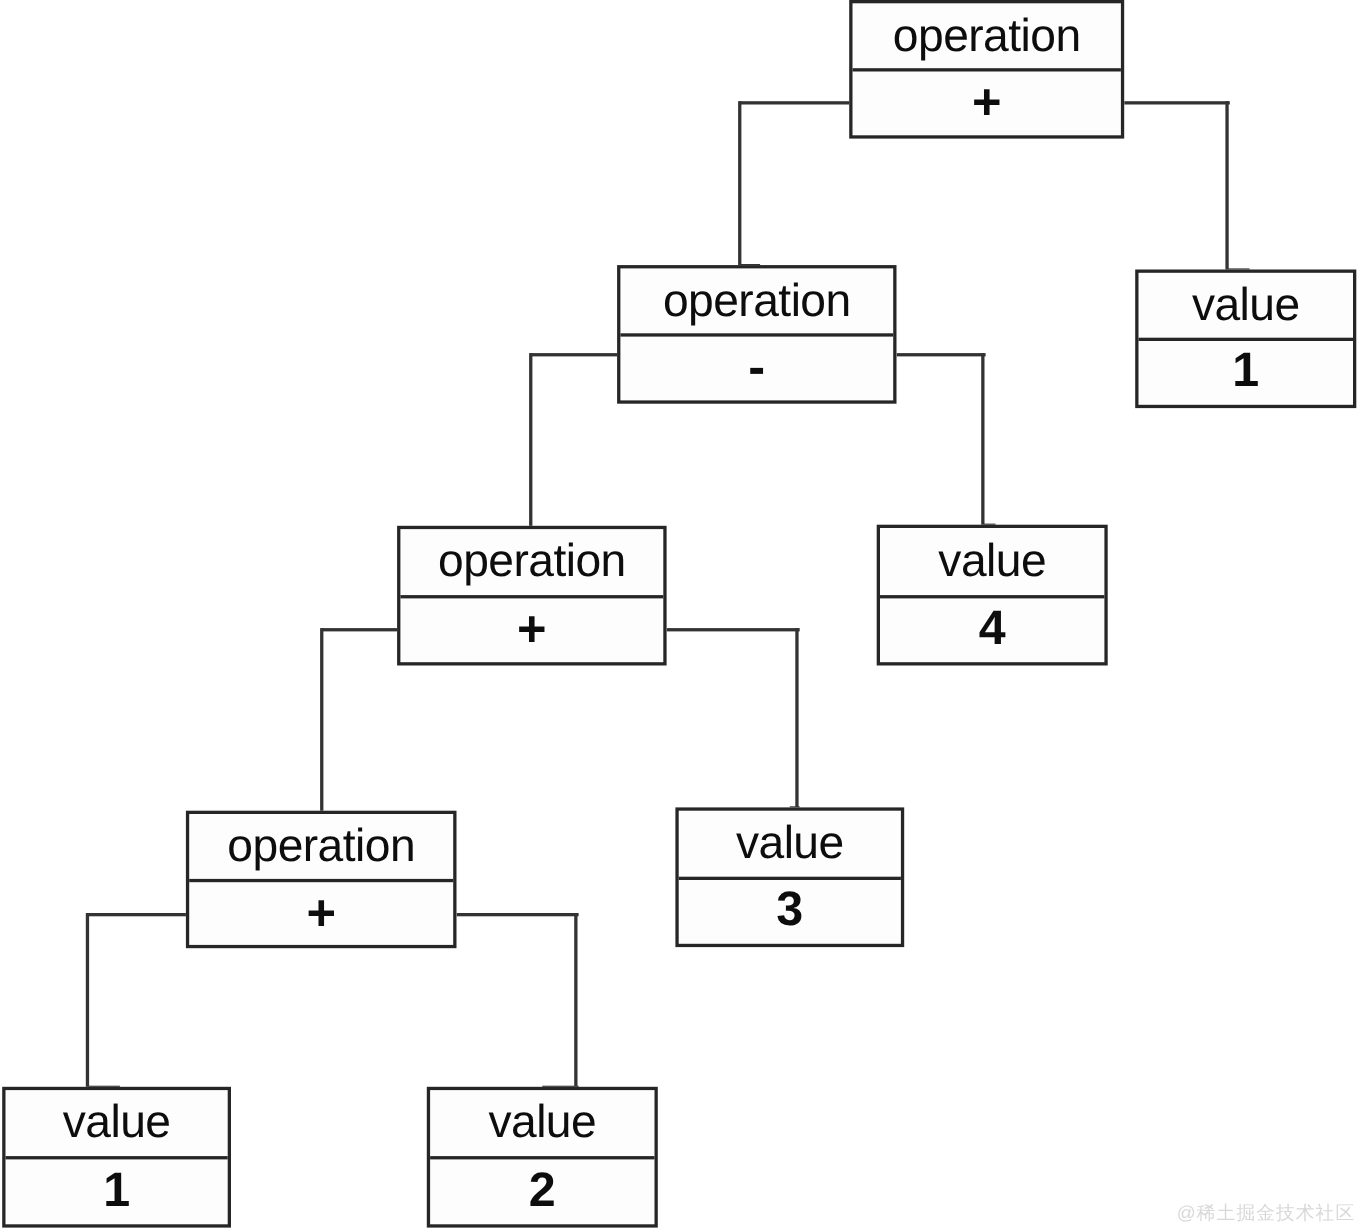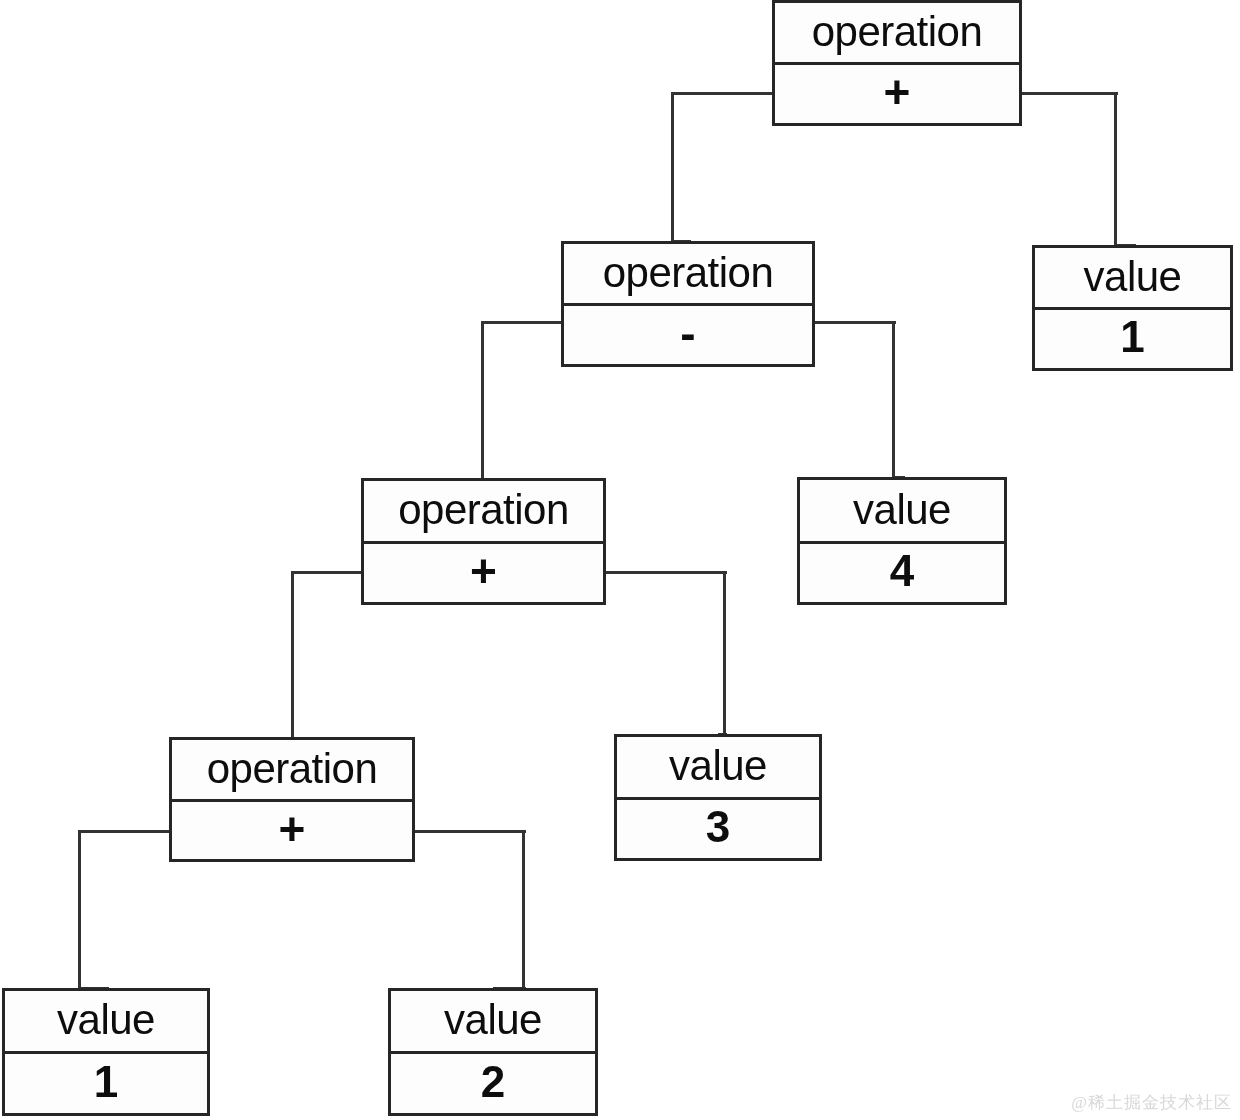--- a/index.html
+++ b/index.html
@@ -64,21 +64,21 @@
   .edge-h { height: 3px; }
   .edge-v { width: 3px; }
   #watermark {
     position: absolute;
     right: 8px;
     bottom: 6px;
     font-size: 17px;
     color: #d8d8d8;
     letter-spacing: 1px;
     white-space: nowrap;
-    font-family: Liberation Serif, serif;
+    font-family: Liberation Sans, sans-serif;
   }
 </style>
 </head>
 <body>
 
 <div id="tree-canvas">
     <div class="edge edge-h" style="left: 672px; top: 92px; width: 103px;"></div>
     <div class="edge edge-v" style="left: 671px; top: 92px; height: 151px;"></div>
     <div class="edge edge-h" style="left: 672px; top: 240px; width: 19px;"></div>
     <div class="edge edge-h" style="left: 1022px; top: 92px; width: 96px;"></div>

